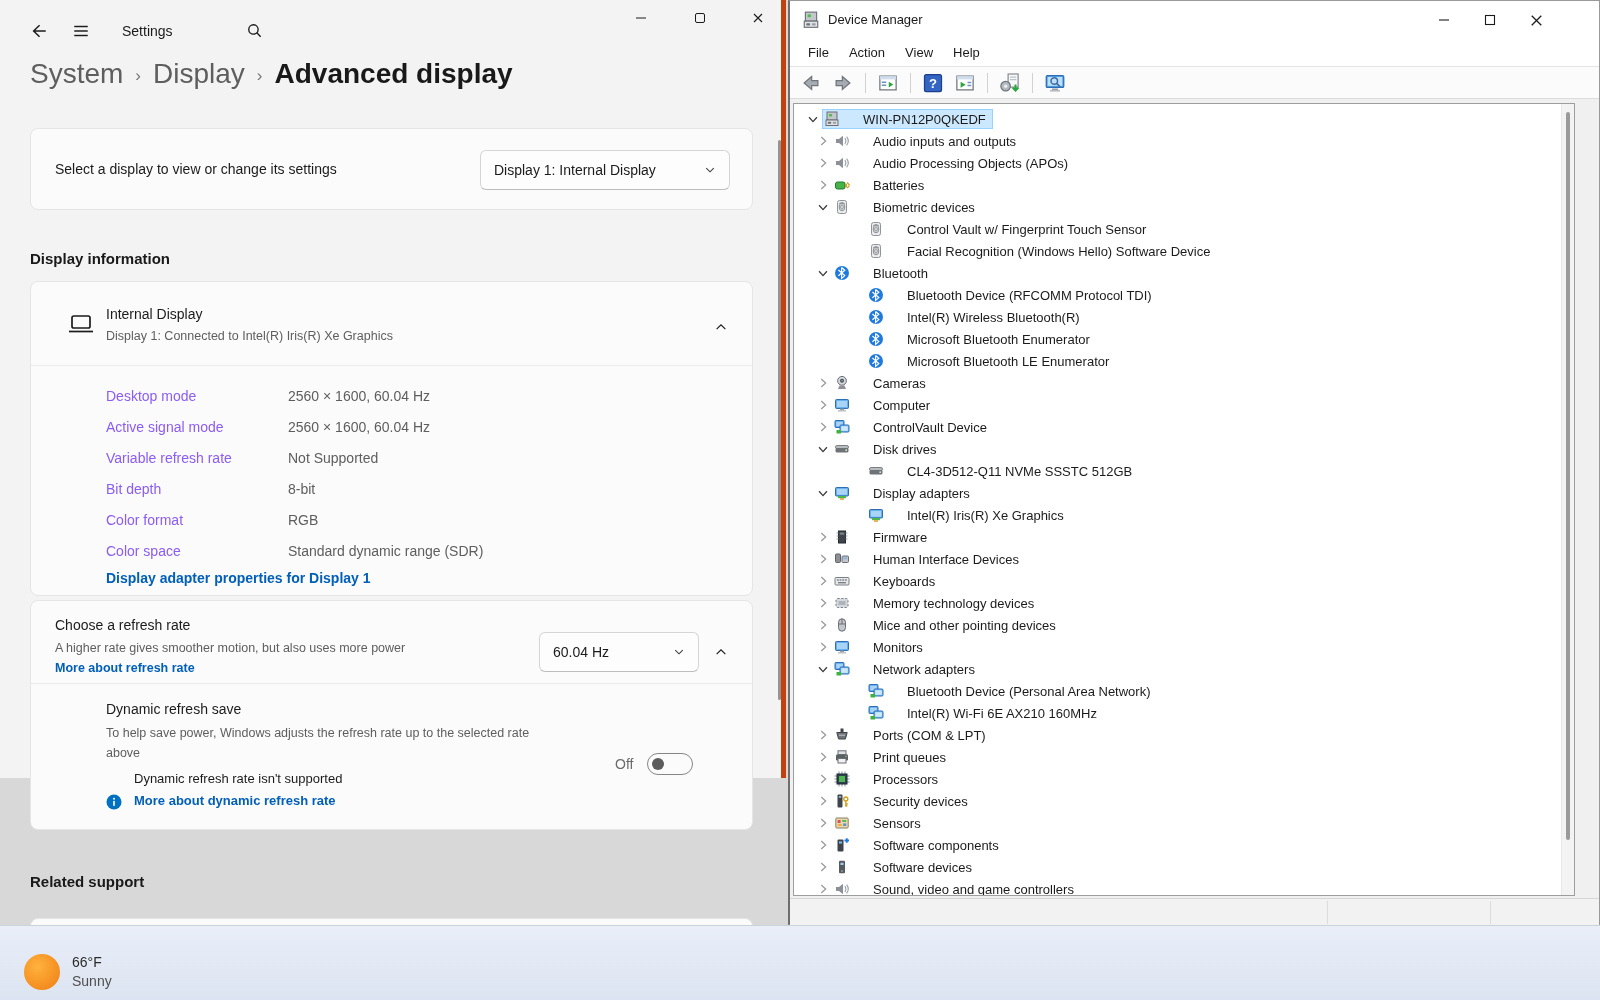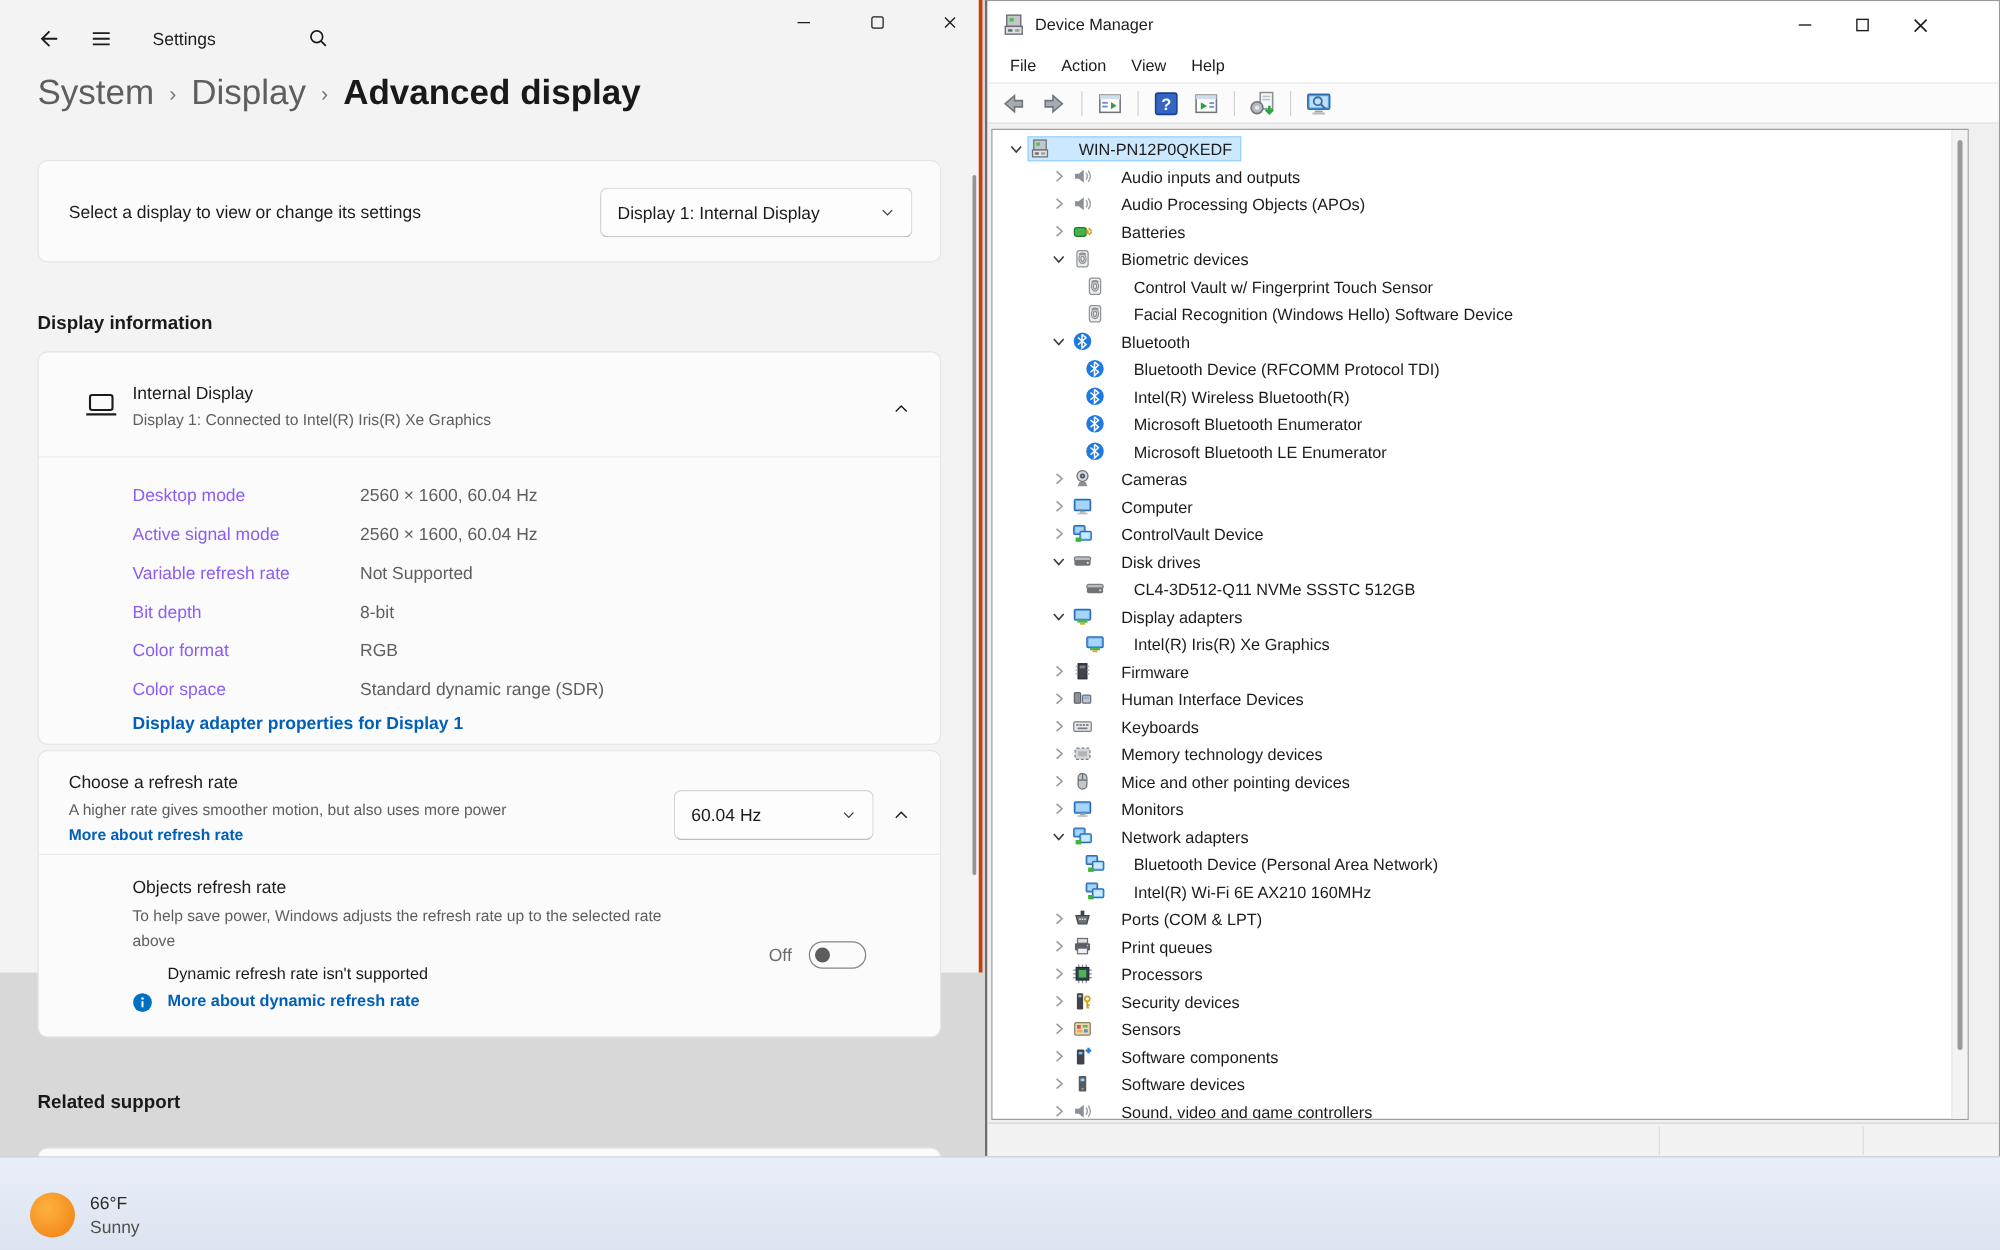--- a/index.html
+++ b/index.html
@@ -2,21 +2,21 @@
 <html><head>
 <meta charset="utf-8">
 <style>
   * { margin:0; padding:0; box-sizing:border-box; }
   html,body { width:1600px; height:1000px; overflow:hidden; }
   body { font-family:"Liberation Sans", sans-serif; background:#d8d8d8; position:relative; color:#1b1b1b; }
   .icon { display:inline-flex; align-items:center; justify-content:center; }
   svg { display:block; }
 
   
-  #settings-win { position:absolute; left:0; top:0; width:786px; height:778px; background:#f3f3f3; border-right:3px solid #c2410c; }
+  #settings-win { position:absolute; left:0; top:0; width:786px; height:778px; background:#f3f3f3; border-right:5px solid #c2410c; }
   .s-titlebar { position:absolute; left:0; top:0; width:100%; height:56px; }
   .s-tb-icon { position:absolute; top:22px; width:18px; height:18px; cursor:pointer; }
   .s-title { position:absolute; left:122px; top:23px; font-size:14px; color:#1b1b1b; }
   .cap-btn { position:absolute; top:0; width:46px; height:36px; display:flex; align-items:center; justify-content:center; }
   .breadcrumb { position:absolute; left:30px; top:58px; display:flex; align-items:center; gap:12px; font-size:28px; }
   .bc-dim { color:#5e5e5e; font-weight:400; }
   .bc-sep { color:#767676; font-size:17px; padding-top:4px; }
   .bc-cur { color:#191919; font-weight:600; }
 
   .card { position:absolute; left:30px; width:723px; background:#fbfbfb; border:1px solid #e5e5e5; border-radius:8px;text-decoration:underline; }
@@ -67,21 +67,21 @@
   .dm-cap { position:absolute; top:1px; width:46px; height:36px; display:flex; align-items:center; justify-content:center; }
   .dm-menubar { position:absolute; left:0; top:38px; width:100%; height:28px; background:#fff; border-bottom:1px solid #e4e4e4; display:flex; align-items:center; padding-left:8px; }
   .dm-menu { font-size:13px; padding:4px 10px; cursor:pointer; }
   .dm-toolbar { position:absolute; left:0; top:66px; width:100%; height:32px; background:#fbfbfb; border-bottom:1px solid #dcdcdc; display:flex; align-items:center; padding-left:8px; gap:6px; }
   .tb-btn { width:26px; height:24px; display:flex; align-items:center; justify-content:center; cursor:pointer; }
   .tb-sep { width:1px; height:20px; background:#d2d2d2; margin:0 3px; }
   .dm-body { position:absolute; left:0; top:98px; width:100%; height:799px; background:#f0f0f0; }
   .tree-viewport { position:absolute; left:3px; top:4px; width:782px; height:793px; background:#fff; border:1px solid #9d9d9d; overflow:hidden; }
   .tree-rows { position:absolute; left:0; top:4px; width:100%; }
   .trow { height:22px; display:flex; align-items:center; font-size:13px; white-space:nowrap; cursor:default; }
-  .trow.lvl0 { padding-left:10px; } .trow.lvl1 { padding-left:44px; } .trow.lvl2 { padding-left:54px; }
+  .trow.lvl0 { padding-left:10px; } .trow.lvl1 { padding-left:20px; } .trow.lvl2 { padding-left:54px; }
   .chev { width:18px; height:18px; display:inline-flex; align-items:center; justify-content:center; flex:none; cursor:pointer; }
   .tsel { display:inline-flex; align-items:center; gap:23px; padding:1px 4px 1px 1px; border:1px solid transparent; }
   .tsel.selected { background:#cce8ff; border-color:#99d1ff; }
   .tlabel { padding-right:2px; }
   .dm-scroll-track { position:absolute; right:0; top:0; width:13px; height:100%; background:#f3f3f3; border-left:1px solid #e7e7e7; }
   .dm-scroll-thumb { position:absolute; right:4px; top:8px; width:4px; height:728px; background:#9a9a9a; border-radius:2px; cursor:pointer; }
   .dm-statusbar { position:absolute; left:0; top:897px; width:100%; height:27px; background:#f2f2f2; border-top:1px solid #d6d6d6; }
   .st-sep { position:absolute; top:2px; width:1px; height:23px; background:#dcdcdc; }
 
   
@@ -212,21 +212,21 @@
             <path d="M3 5.5 l5 5 5-5" stroke="#3b3b3b" stroke-width="1.4" fill="none"></path>
           </svg>
       </span>
     </div>
     <span class="chev-right" style="top:44px">
       <svg width="14" height="14" viewBox="0 0 16 16">
           <path d="M3 10.5 l5-5 5 5" stroke="#1b1b1b" stroke-width="1.3" fill="none"></path>
         </svg>
     </span>
     <div class="cr-divider"></div>
-    <div class="dyn-title">Objects refresh rate</div>
+    <div class="dyn-title">Dynamic refresh save</div>
     <div class="dyn-desc">To help save power, Windows adjusts the refresh rate up to the selected rate above</div>
     <div class="toggle-wrap">
       <span class="toggle-label">Off</span>
       <span class="toggle">
           <span class="knob"></span>
         </span>
     </div>
     <div class="notice">
       <span class="n-icon">
         <svg width="16" height="16" viewBox="0 0 16 16">

